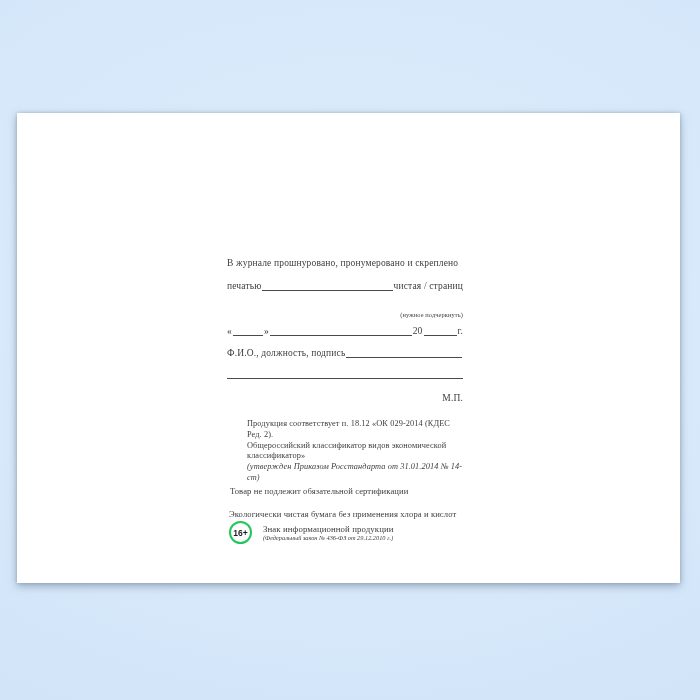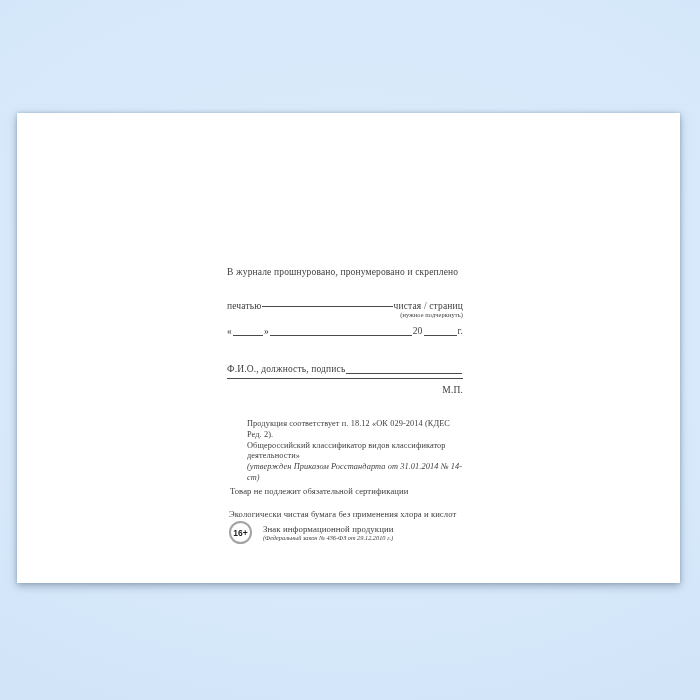--- a/index.html
+++ b/index.html
@@ -38,37 +38,37 @@
   }
   .fill.short { flex: 0 0 30px; }
   .fill.year  { flex: 0 0 33px; }
   .t-main { font-size: 9.5px; letter-spacing: 0.15px; line-height: 11px; }
   .t-small { font-size: 6.4px; letter-spacing: 0.1px; }
   .t-para { font-size: 8.3px; line-height: 10.8px; letter-spacing: 0.1px; margin-left: 20px; }
   .t-statement { font-size: 8.6px; letter-spacing: 0.1px; }
   .italic { font-style: italic; }
   .right { text-align: right; }
 
-  .stitch-line   { top: 154px; }
-  .seal-row      { top: 188px; align-items: center; }
+  .stitch-line   { top: 145px; }
+  .seal-row      { top: 168px; }
   .underline-note{ top: 198px; text-align: right; }
   .date-row      { top: 213px; }
-  .fio-row       { top: 251px; }
+  .fio-row       { top: 235px; }
   .blank-line    { top: 265px; border-bottom: 1px solid #4a4a4a; height: 0; }
-  .stamp-place   { top: 272px; text-align: right; }
+  .stamp-place   { top: 280px; text-align: right; }
   .compliance    { top: 306px; }
   .st-sanitary   { top: 348px; }
   .st-cert       { top: 373px; padding-left: 3px; }
   .st-eco        { top: 396px; padding-left: 2px; }
   .badge-row     { top: 408px; display: flex; align-items: center; }
 
   .age-circle {
     flex: 0 0 auto;
     width: 19px; height: 19px;
-    border: 2px solid #a3a3a3;
+    border: 2px solid #22c55e;
     border-radius: 50%;
     display: flex; align-items: center; justify-content: center;
     font-family: "Liberation Sans", "DejaVu Sans", sans-serif;
     font-weight: bold;
     font-size: 8.5px;
     color: #1c1c1c;
     margin-left: 2px;
   }
   .badge-text { margin-left: 11px; }
   .badge-title { font-size: 8.8px; letter-spacing: 0.1px; }
@@ -105,21 +105,21 @@
         <span>Ф.И.О., должность, подпись</span>
         <span class="fill"></span>
       </div>
 
       <div class="abs blank-line"></div>
 
       <div class="abs stamp-place t-main right">М.П.</div>
 
       <div class="abs compliance t-para">
         <div>Продукция соответствует п. 18.12 «ОК 029-2014 (КДЕС Ред. 2).</div>
-        <div>Общероссийский классификатор видов классификатор деятельности»</div>
+        <div>Общероссийский классификатор видов экономической классификатор»</div>
         <div class="italic">(утвержден Приказом Росстандарта от 31.01.2014 № 14-ст)</div>
       </div>
 
 
       <div class="abs st-cert t-statement">Товар не подлежит обязательной сертификации</div>
 
       <div class="abs st-eco t-statement">Экологически чистая бумага без применения хлора и кислот</div>
 
       <div class="abs badge-row">
         <div class="age-circle">16+</div>

